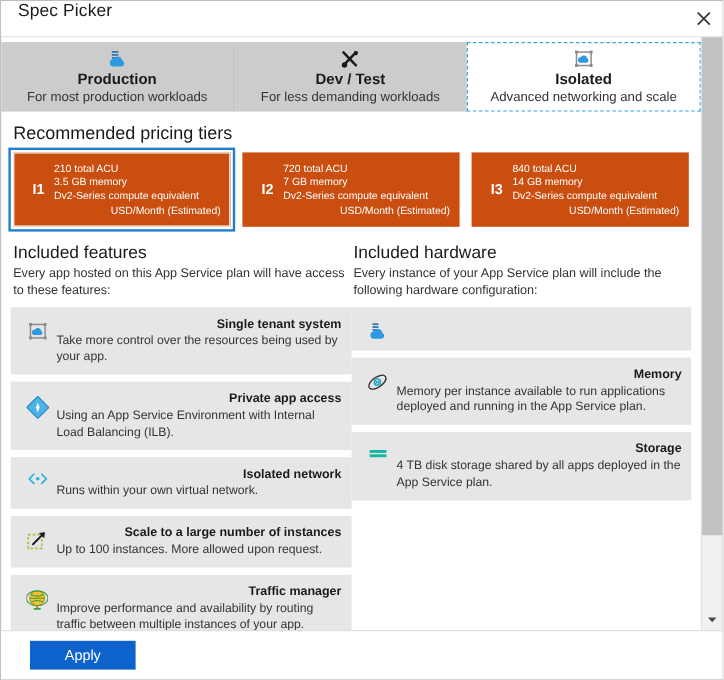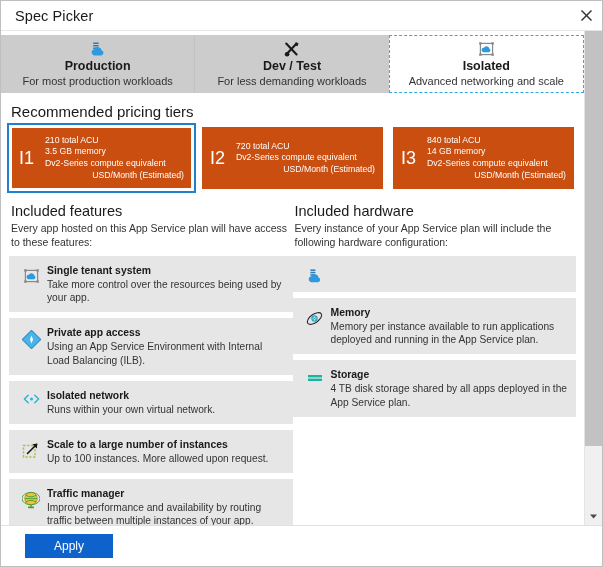--- a/index.html
+++ b/index.html
@@ -23,21 +23,20 @@
     background: #ffffff;
     display: flex;
     flex-direction: column;
   }
 
   
   .titlebar {
     height: 29px;
     flex: 0 0 29px;
     display: flex;
-    align-items: center;
     border-bottom: 1px solid #e6e6e6;
     background: #ffffff;
     position: relative;
   }
   .title-text {
     font-size: 14.5px;
     color: #1a1a1a;
     padding-left: 14px;
     letter-spacing: .1px;
   }
@@ -136,25 +135,25 @@
     padding: 0 6px 0 8px;
     cursor: pointer;
     position: relative;
   }
   .tier-card.selected {
     outline: 2px solid #1f7fd0;
     outline-offset: 2px;
     box-shadow: inset 0 0 0 1px #ffffff;
   }
   .tier-code {
-    font-size: 18px;
-    font-weight: normal;
+    font-size: 12px;
+    font-weight: bold;
     width: 26px;
     flex: 0 0 26px;
-    text-align: left;
+    text-align: center;
   }
   .tier-lines {
     flex: 1 1 auto;
     font-size: 8.7px;
     line-height: 11.6px;
     text-align: left;
   }
   .tier-lines .price-line {
     text-align: right;
     padding-right: 2px;
@@ -194,20 +193,21 @@
     justify-content: center;
     padding-top: 4px;
   }
   .item-txt { flex: 1 1 auto; min-width: 0; }
   .item-title {
     font-size: 10.4px;
     font-weight: bold;
     color: #1a1a1a;
     line-height: 13px;
     margin-bottom: 1px;
+    text-align: right;
   }
   .item-desc {
     font-size: 10.2px;
     color: #333333;
     line-height: 13.2px;
   }
   .learn-more { color: #2e7cc4; cursor: pointer; }
 
   
   .footer {
@@ -330,20 +330,21 @@
             <div>3.5 GB memory</div>
             <div>Dv2-Series compute equivalent</div>
             <div class="price-line">USD/Month (Estimated)</div>
           </div>
         </div>
 
         <div class="tier-card">
           <div class="tier-code">I2</div>
           <div class="tier-lines">
             <div>720 total ACU</div>
+            <div>7 GB memory</div>
             <div>Dv2-Series compute equivalent</div>
             <div class="price-line">USD/Month (Estimated)</div>
           </div>
         </div>
 
         <div class="tier-card">
           <div class="tier-code">I3</div>
           <div class="tier-lines">
             <div>840 total ACU</div>
             <div>14 GB memory</div>

